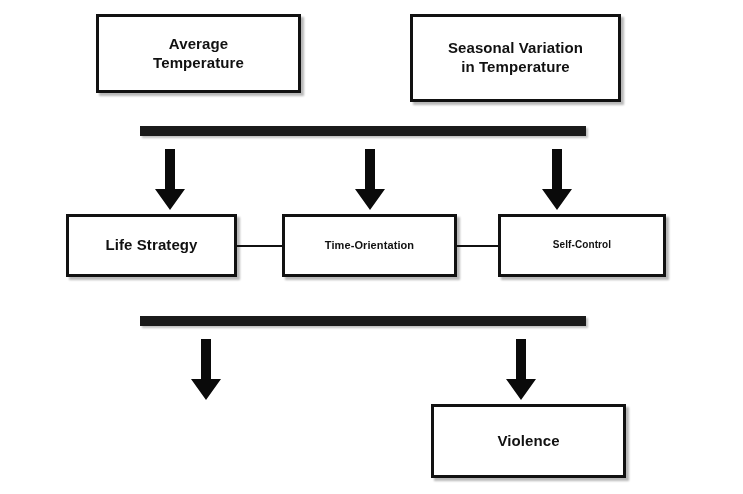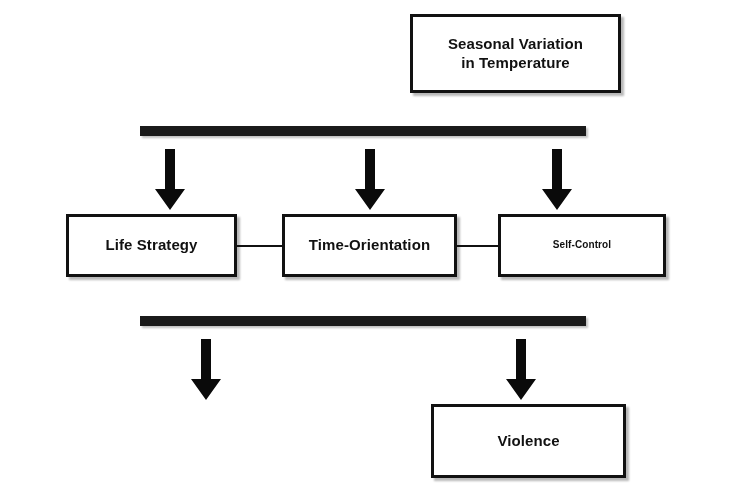--- a/index.html
+++ b/index.html
@@ -33,32 +33,32 @@
     box-shadow: 3px 3px 2px rgba(0,0,0,0.28);
     white-space: pre-line;
     letter-spacing: 0.1px;
   }
   
   .node-avg-temp {
     left: 96px;  top: 14px;  width: 205px;  height: 79px;
     font-size: 15px;
   }
   .node-seasonal-var {
-    left: 410px; top: 14px;  width: 211px;  height: 79px;
+    left: 410px; top: 14px;  width: 211px;  height: 88px;
     font-size: 15px;
   }
   
   .node-life-strategy {
     left: 66px;  top: 214px; width: 171px;  height: 63px;
     font-size: 15px;
     text-align: center;
   }
   .node-time-orientation {
     left: 282px; top: 214px; width: 175px;  height: 63px;
-    font-size: 15px;
+    font-size: 11px;
   }
   .node-self-control {
     left: 498px; top: 214px; width: 168px;  height: 63px;
     font-size: 10px;
     text-align: center;
   }
   
   .node-aggression {
     left: 116px; top: 404px; width: 195px;  height: 74px;
     font-size: 15px;
@@ -101,20 +101,22 @@
   .arrow-to-time-orient     { left: 354px; top: 149px; }
   .arrow-to-self-control    { left: 541px; top: 149px; }
   .arrow-to-aggression      { left: 190px; top: 339px; }
   .arrow-to-violence        { left: 505px; top: 339px; }
 </style>
 </head>
 <body>
 
 <div id="canvas">
 
+  <div class="node node-avg-temp">Average
+Temperature</div>
 
   <div class="node node-seasonal-var">Seasonal Variation
 in Temperature</div>
 
   <div class="bar bar-top"></div>
 
   <div class="arrow arrow-to-life-strategy">
     <svg width="32" height="62" viewBox="0 0 32 62">
       <polygon points="11,0 21,0 21,40 31,40 16,61 1,40 11,40" fill="#0a0a0a"></polygon>
     </svg>

